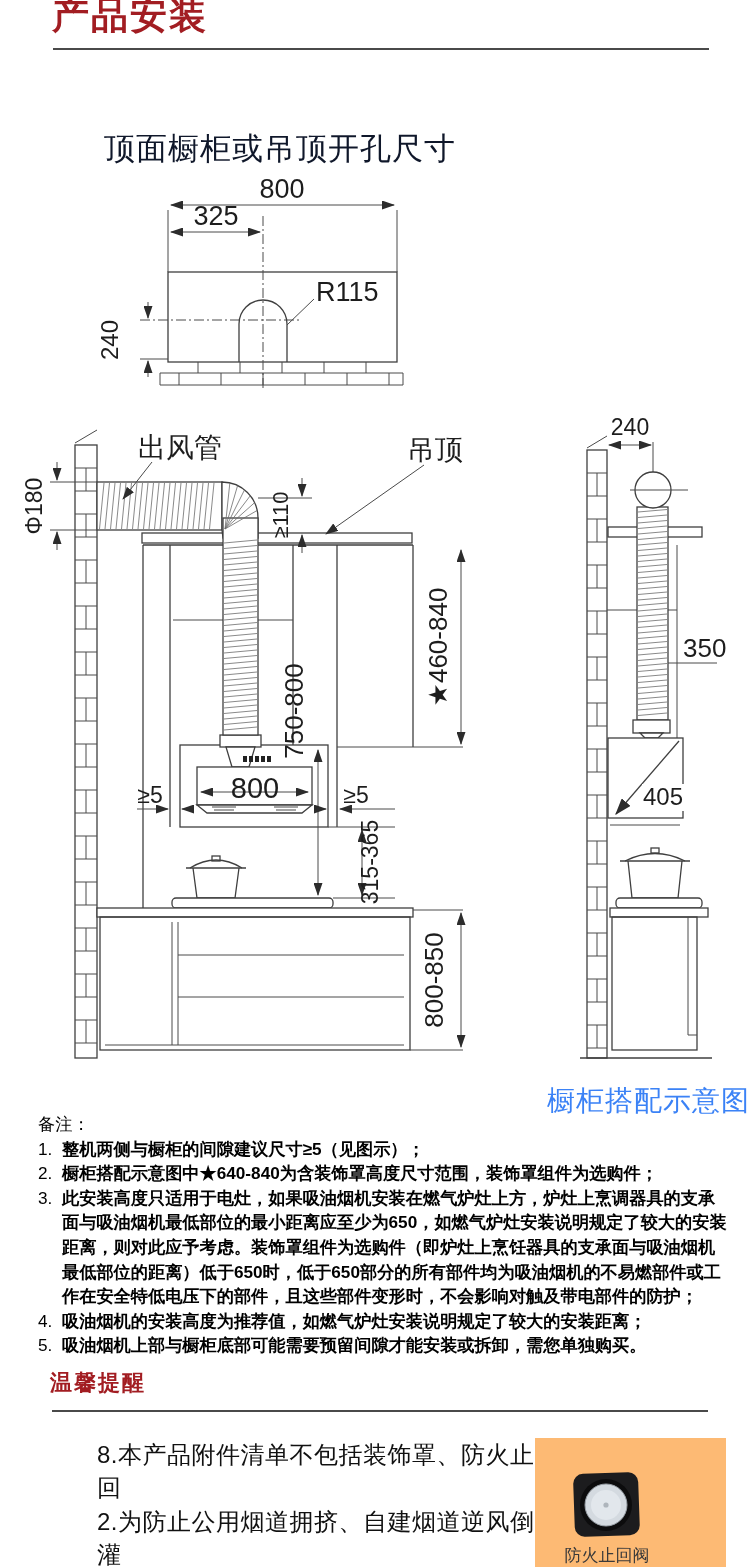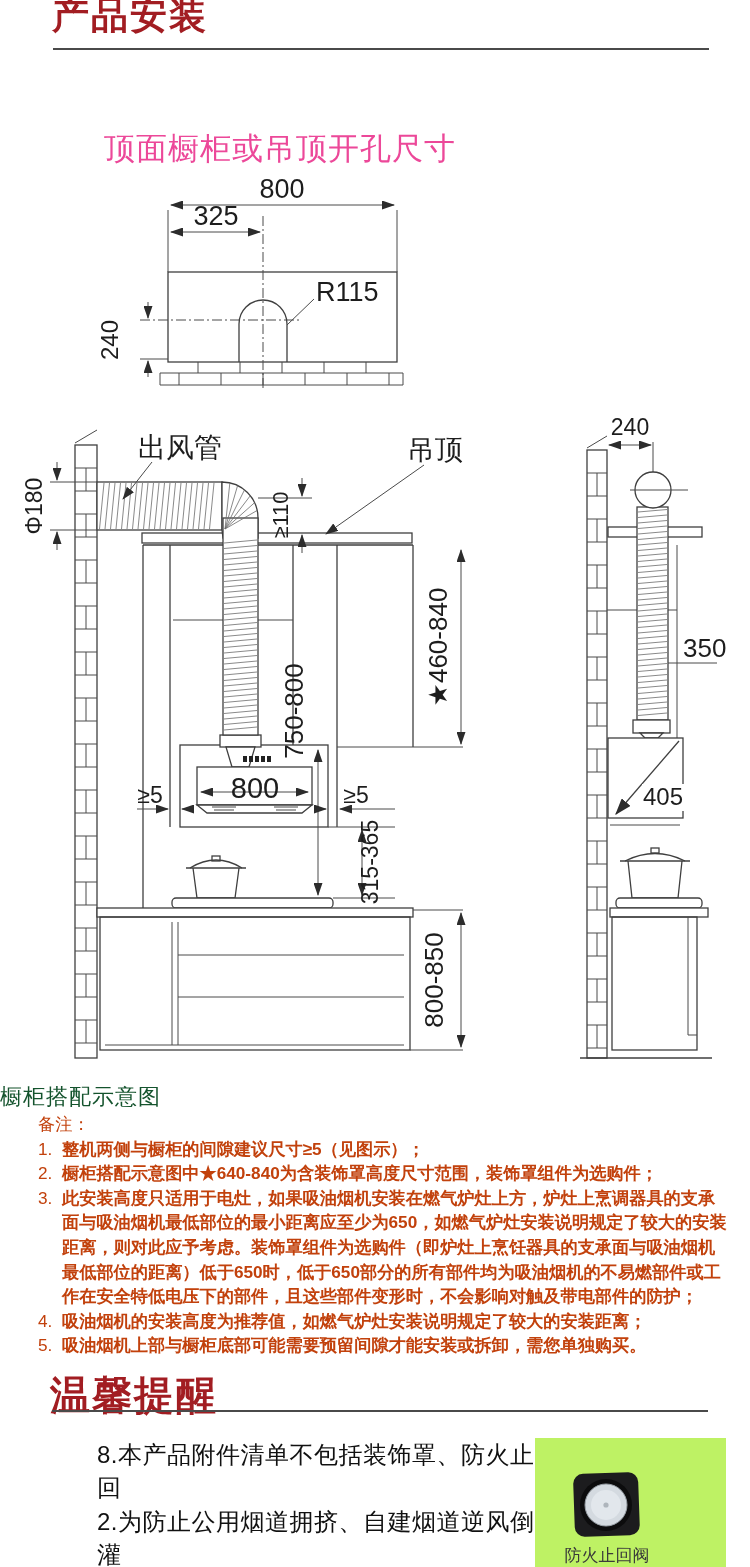--- a/index.html
+++ b/index.html
@@ -7,29 +7,29 @@
        font-family:"Liberation Sans", sans-serif;color:#222;}
   .abs{position:absolute;}
   .red-title{color:#a21d22;font-weight:bold;letter-spacing:2px;}
   .rule{background:#4a4a4a;height:2px;}
   svg text{fill:#1d1d1d;font-family:"Liberation Sans", sans-serif;}
   svg .ln{stroke:#3f3f3f;stroke-width:1.3;fill:none;}
   svg .thin{stroke:#4a4a4a;stroke-width:1;fill:none;}
   svg .corr{stroke:#6b6b6b;stroke-width:.8;fill:none;}
   svg .wht{fill:#ffffff;}
   svg .dash{stroke-dasharray:10 3 2 3;}
-  .notes{font-size:17.2px;line-height:24.6px;color:#c2410c;}
+  .notes{font-size:17.2px;line-height:24.6px;color:#000000;}
   .note-row{display:flex;}
   .note-num{width:24px;flex:none;}
   .note-text{flex:1;font-weight:bold;}
   .reminder-line{font-size:24px;line-height:33.4px;color:#111;letter-spacing:.5px;}
-  .valve-box{background:#bef264;}
+  .valve-box{background:#fdba74;}
   .valve-label{font-size:17px;color:#3a3a3a;text-align:center;}
-  .caption{font-size:22px;color:#14532d;text-align:left;letter-spacing:1px;}
-  .diag1-title{font-size:31px;color:#ec4899;letter-spacing:1px;text-align:center;}
+  .caption{font-size:28px;color:#3b82f6;text-align:right;letter-spacing:1px;}
+  .diag1-title{font-size:31px;color:#0f172a;letter-spacing:1px;text-align:center;}
 </style>
 </head>
 <body>
 
 <div class="abs red-title" style="left:52px;top:-9px;font-size:37px;">产品安装</div>
 <div class="abs rule" style="left:53px;top:48px;width:656px;"></div>
 
 <div class="abs diag1-title" style="left:104px;top:128px;">顶面橱柜或吊顶开孔尺寸</div>
 
 <svg class="abs" style="left:40px;top:158px;" width="470" height="250" viewBox="0 0 470 250">
@@ -426,21 +426,21 @@
         <div class="note-num">4.</div>
         <div class="note-text">吸油烟机的安装高度为推荐值，如燃气炉灶安装说明规定了较大的安装距离；</div>
       </div>
       <div class="note-row">
         <div class="note-num">5.</div>
         <div class="note-text">吸油烟机上部与橱柜底部可能需要预留间隙才能安装或拆卸，需您单独购买。</div>
       </div>
     </div>
 </div>
 
-<div class="abs red-title" style="left:50px;top:1368px;font-size:40px;">温馨提醒</div>
+<div class="abs red-title" style="left:50px;top:1368px;font-size:22px;">温馨提醒</div>
 <div class="abs rule" style="left:52px;top:1410px;width:656px;"></div>
 
 <div class="abs" style="left:97px;top:1438px;width:440px;">
     <div class="reminder-line">8.本产品附件清单不包括装饰罩、防火止回</div>
     <div class="reminder-line">2.为防止公用烟道拥挤、自建烟道逆风倒灌</div>
   </div>
 
 <div class="abs valve-box" style="left:535px;top:1438px;width:191px;height:129px;">
   <svg class="abs" style="left:37px;top:32px;" width="70" height="70" viewBox="0 0 70 70">
     <rect x="2" y="3" width="65" height="63" rx="10" fill="#1c1c1e" transform="rotate(-2 35 35)"></rect>

